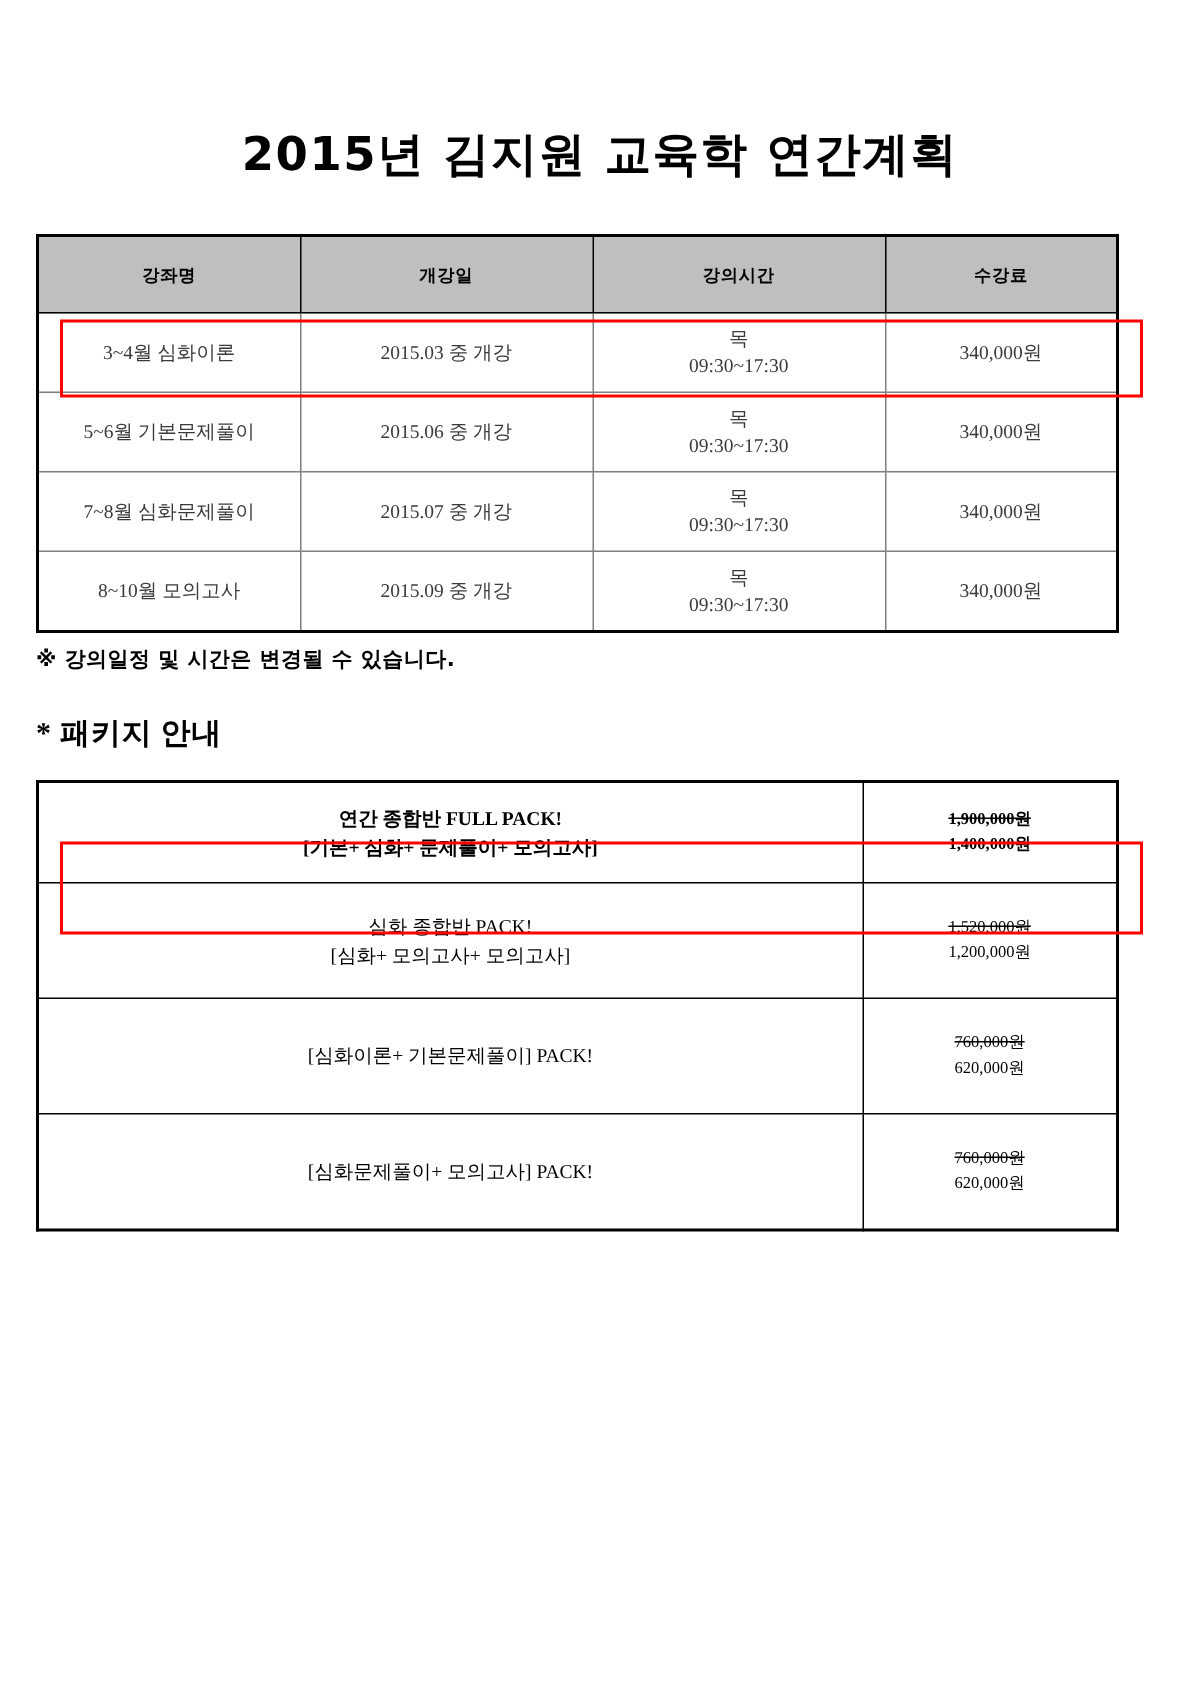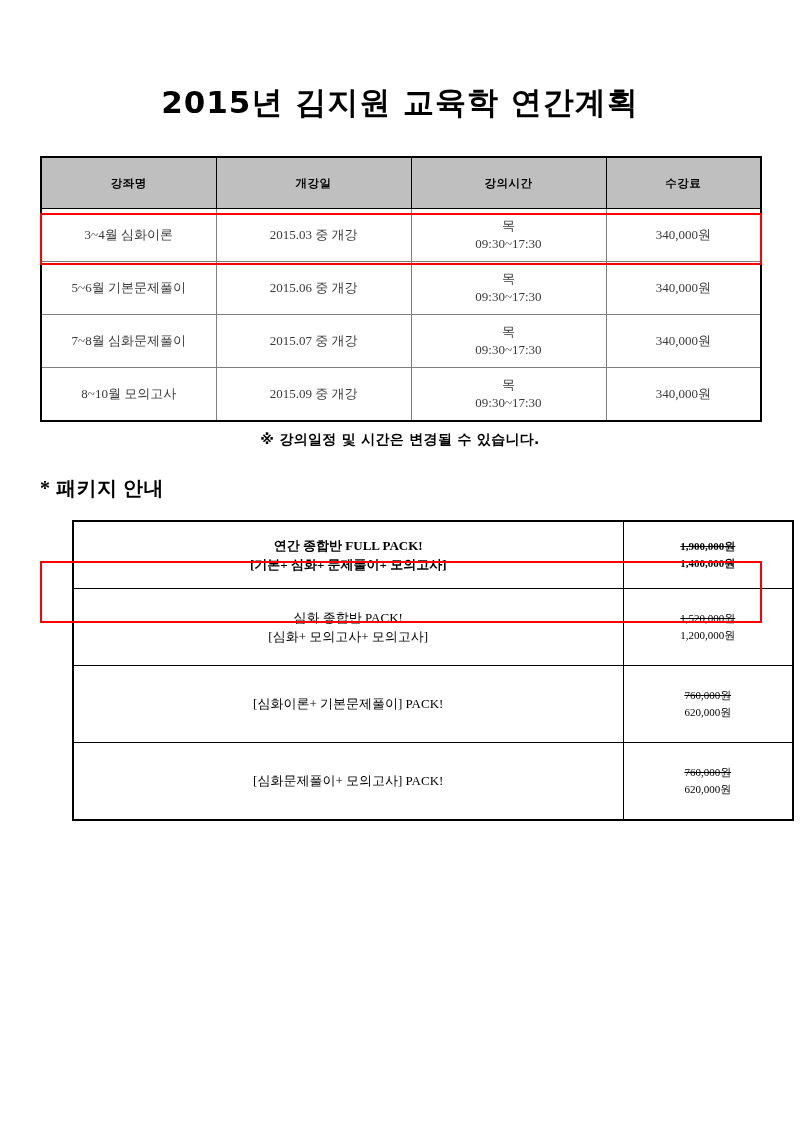--- a/index.html
+++ b/index.html
@@ -12,21 +12,21 @@
     height: 1130px;
     font-family: "Liberation Serif", serif;
     color: #000000;
     position: relative;
     overflow: hidden;
   }
   .page {
     width: 800px;
     height: 1130px;
     box-sizing: border-box;
-    padding: 0 40px;
+    padding: 0 24px;
     position: relative;
   }
 
   
   .title {
     text-align: center;
     font-family: "DejaVu Sans", sans-serif;
     font-weight: bold;
     font-size: 31px;
     letter-spacing: 1px;
@@ -92,40 +92,38 @@
     height: 52px;
   }
   #redbox-pack {
     left: 40px;
     top: 561px;
     width: 722px;
     height: 62px;
   }
 
   .note {
-    text-align: center;
     font-family: "DejaVu Sans", sans-serif;
     font-weight: bold;
     font-size: 14px;
     margin: 9px 0 0 0;
     letter-spacing: 0.3px;
   }
 
   
   .section-title {
     font-family: Liberation Serif, serif;
     font-weight: bold;
     font-size: 20px;
     margin: 26px 0 0 0;
     letter-spacing: 0.5px;
   }
 
   .package-wrap {
     margin-top: 18px;
-    margin-left: 32px;
   }
   .package {
     border: 2px solid #000;
   }
   .package td {
     border: 1px solid #000;
     vertical-align: middle;
     text-align: center;
     font-size: 13px;
     height: 68px;

